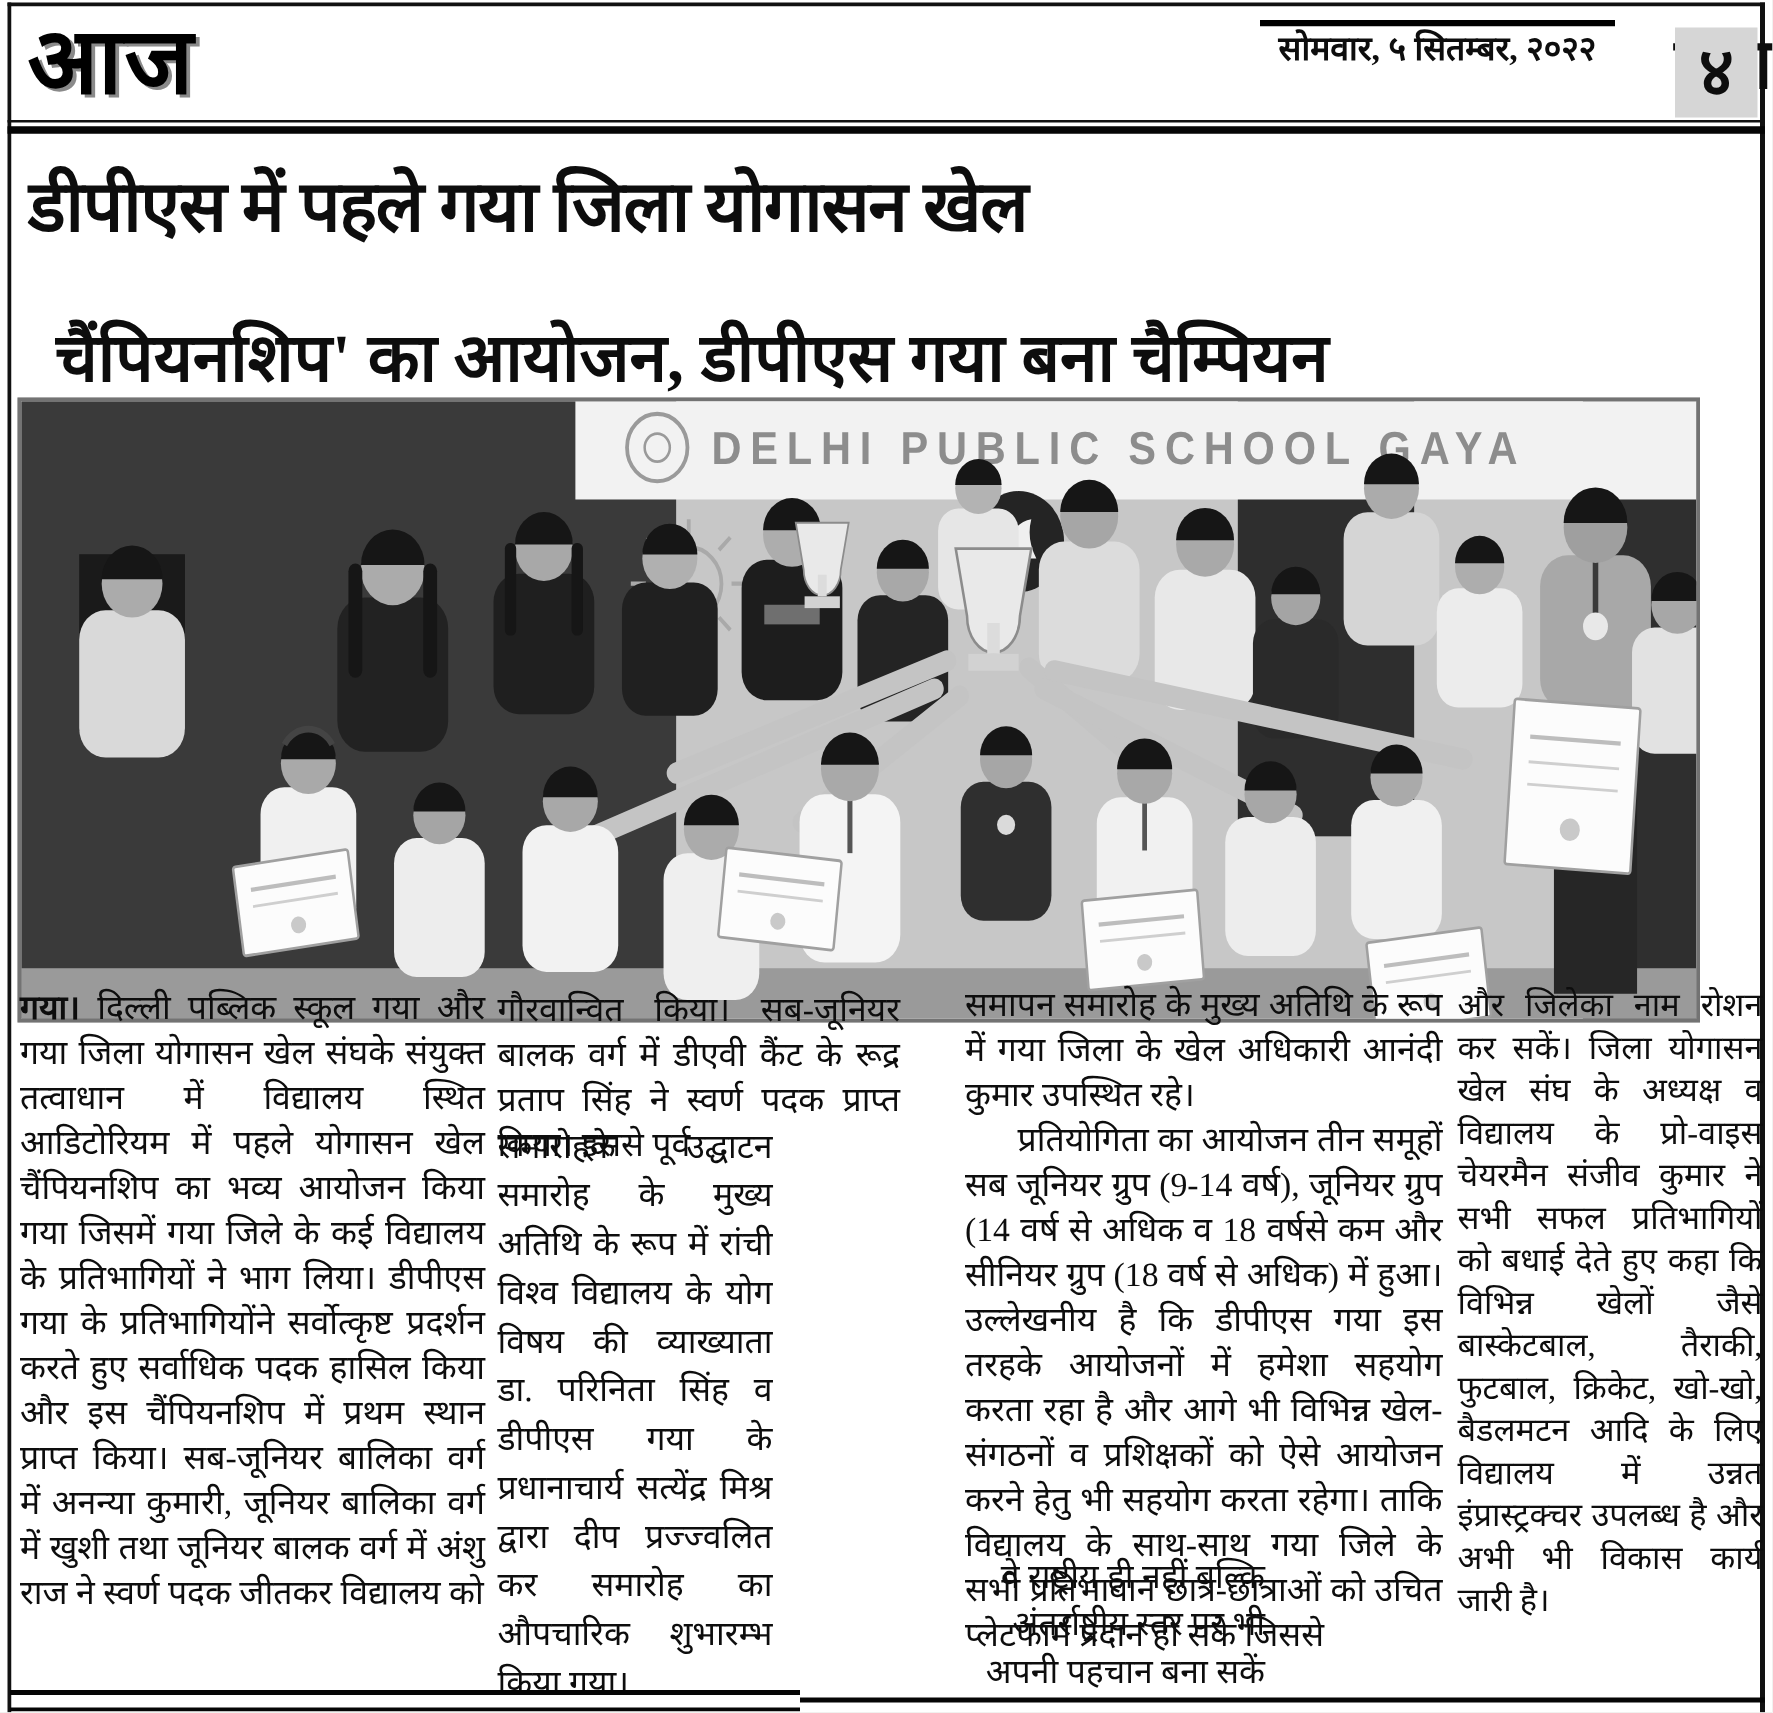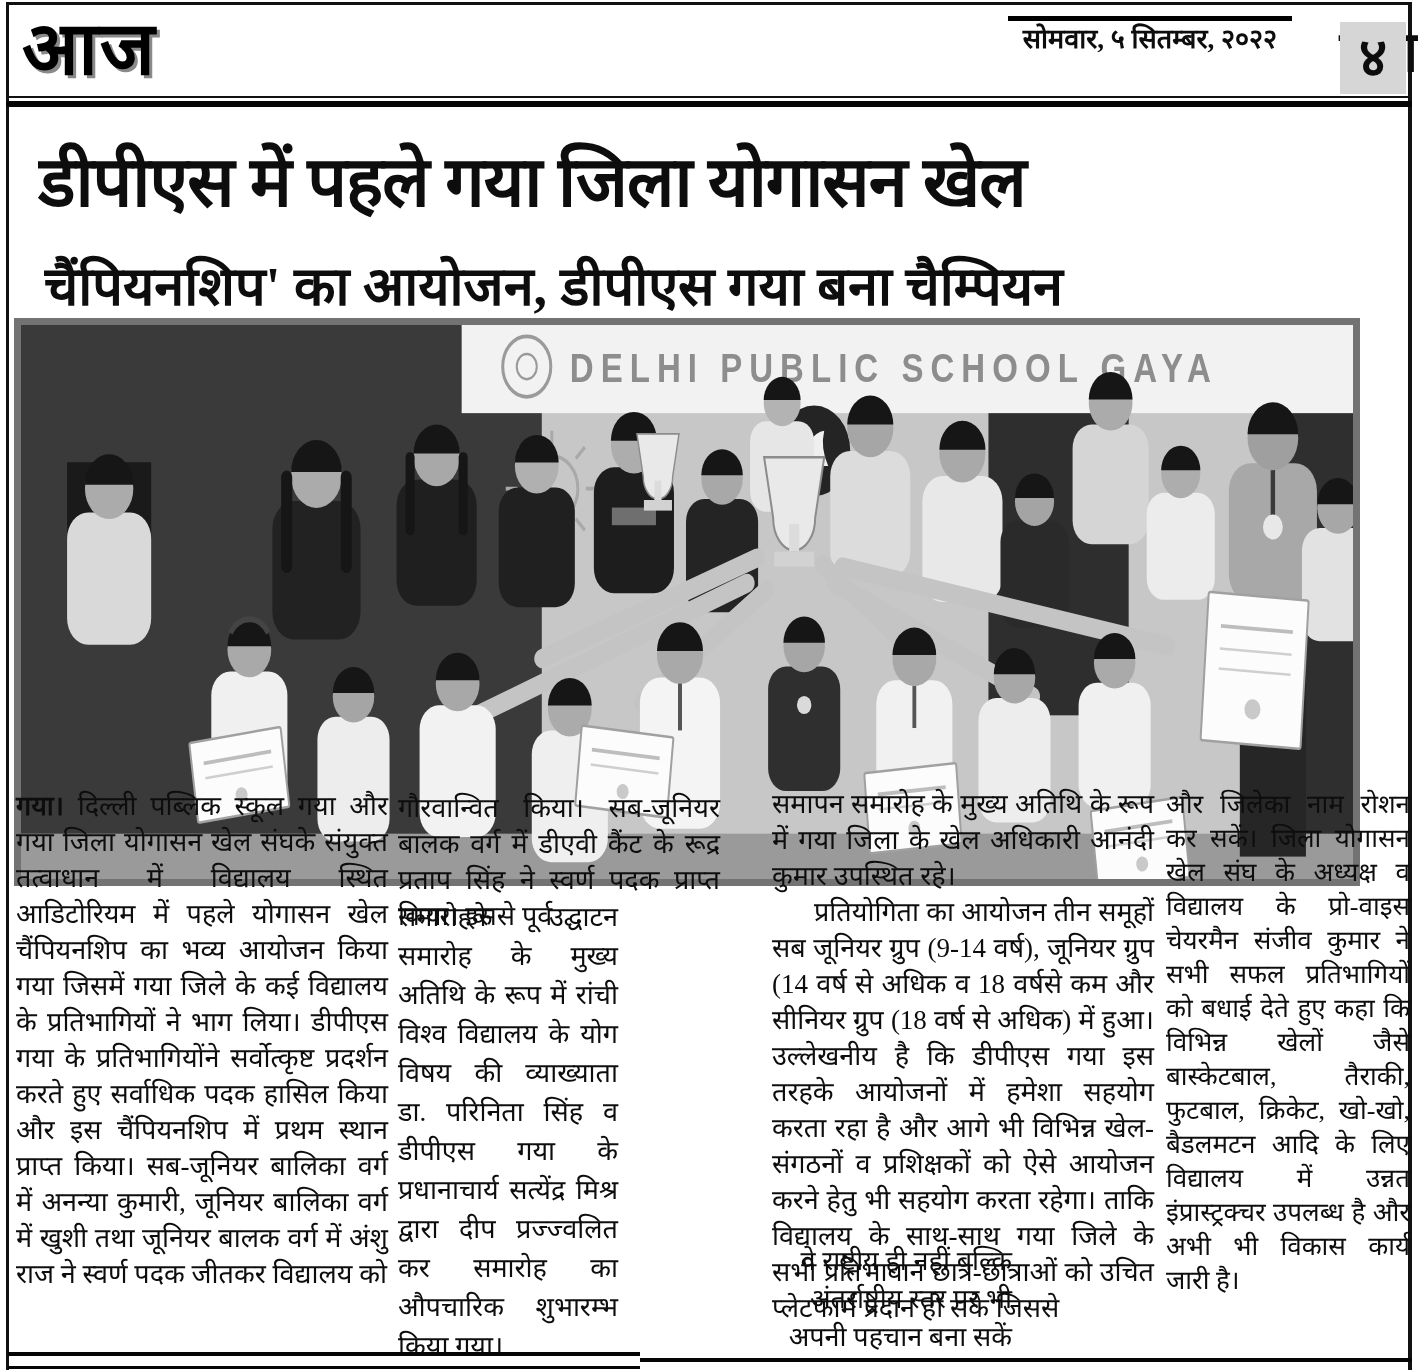--- a/index.html
+++ b/index.html
@@ -24,32 +24,32 @@
   .edition-rule{height:0; border-top:5px solid #000; margin:4px 8px 2px 8px;}
   .date-line{font-size:27px; font-weight:bold; line-height:32px;}
   .page-number{
     position:absolute; right:12px; top:22px; width:66px; height:72px; background:#d6d6d6;
     font-size:54px; font-weight:900; text-align:center; line-height:72px;
   }
   .header-rule-a{position:absolute; left:6px; right:6px; top:96px; height:2px; background:#111;}
   .header-rule-b{position:absolute; left:6px; right:6px; top:101px; height:6px; background:#050505;}
   
   .headline{
-    position:absolute; left:22px; top:112px; width:1380px; margin:16px;
-    font-size:70px; line-height:110px; font-weight:900; letter-spacing:-1px;
+    position:absolute; left:22px; top:112px; width:1380px; margin:0;
+    font-size:57px; line-height:110px; font-weight:900; letter-spacing:-1px;
     white-space:nowrap; overflow:hidden;
   }
   .subheadline{
     position:absolute; left:30px; top:234px; width:1370px; margin:14px;
     font-size:54px; line-height:78px; font-weight:700; white-space:nowrap; overflow:hidden;
   }
   
   .photo{
-    position:absolute; left:14px; top:318px; width:1346px; height:568px; margin:0;
-    border:7px solid #737373; box-sizing:border-box; background:#c7c7c7;
+    position:absolute; left:14px; top:318px; width:1346px; height:500px; margin:0;
+    border:3px solid #737373; box-sizing:border-box; background:#c7c7c7;
   }
   .photo svg{display:block; width:100%; height:100%;}
   
   .bodytext{font-size:27px; line-height:36px; text-align:justify;}
   .col1{position:absolute; left:16px; top:788px; width:372px;}
   .col1 .lead{font-weight:bold;}
   .col2w{position:absolute; left:398px; top:790px; width:322px;}
   .col2n{position:absolute; left:398px; top:898px; width:220px; line-height:39px;}
   .col3{position:absolute; left:772px; top:786px; width:382px;}
   .col3 .p2{text-indent:42px;}

